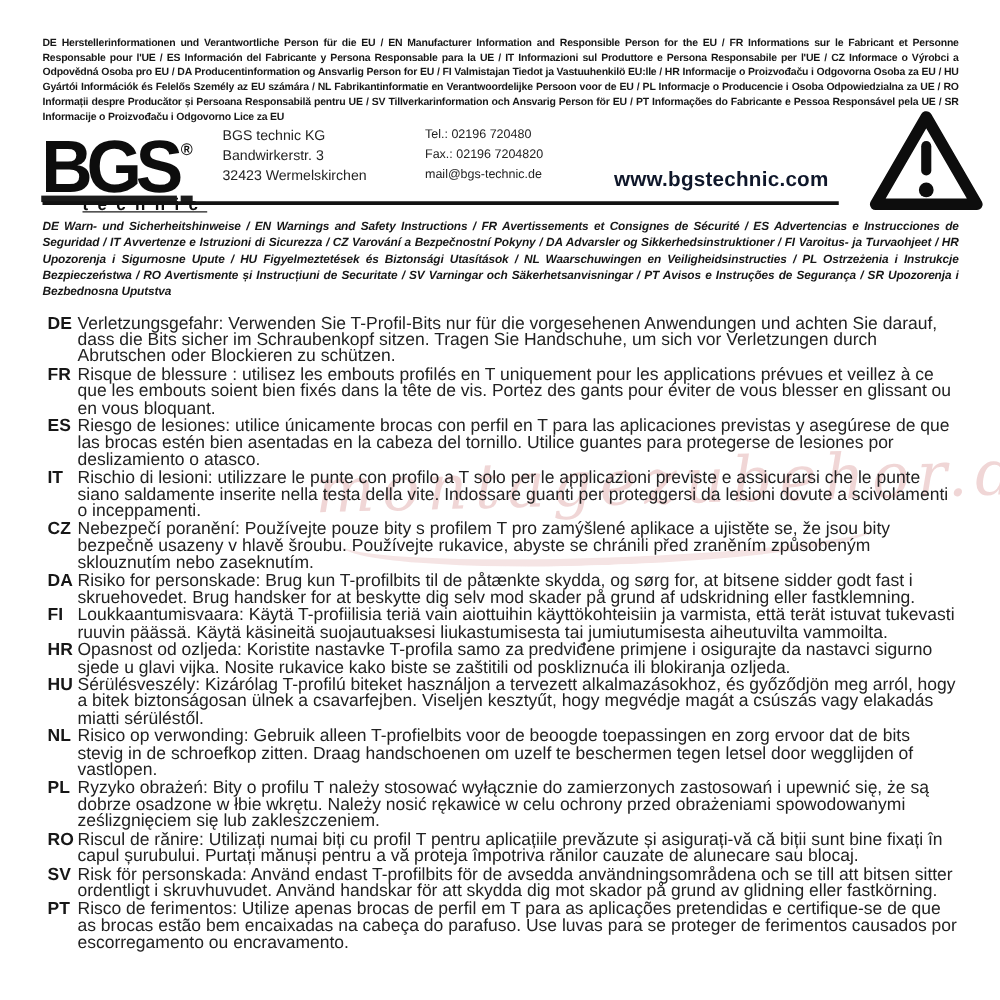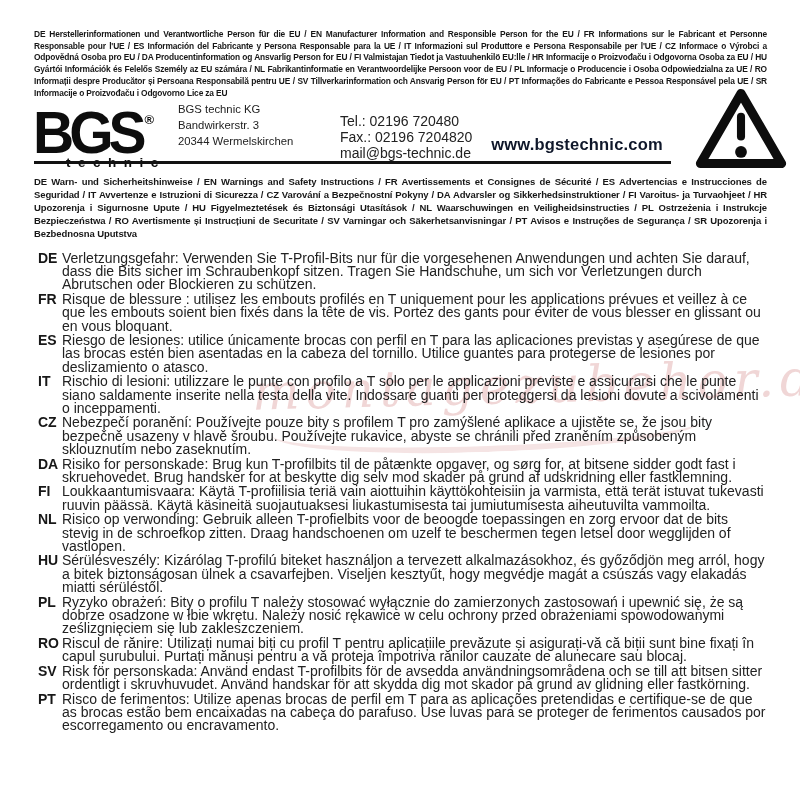--- a/index.html
+++ b/index.html
@@ -3,36 +3,36 @@
 <meta charset="utf-8">
 <style>
   html,body{margin:0;padding:0;background:#fff;}
   .page{position:relative;width:800px;height:800px;background:#fff;overflow:hidden;
         color:#1c1c1c;font-family:"Liberation Sans",sans-serif;}
   
   .top-note{position:absolute;top:16px;left:34px;width:733px;
             font-size:8.4px;font-weight:bold;line-height:11.7px;
             letter-spacing:-0.15px;text-align:justify;color:#171717;margin-top:13px;}
   
-  .logo{position:absolute;left:33px;top:92px;width:150px;}
+  .logo{position:absolute;left:33px;top:92px;width:150px;text-decoration:underline;}
   .logo-main{font-size:57px;font-weight:bold;letter-spacing:-5px;line-height:54px;
              transform:scaleY(1.04);transform-origin:top left;white-space:nowrap;color:#0d0d0d;}
   .logo-reg{font-size:13px;letter-spacing:0;vertical-align:28px;margin-left:3px;}
   .logo-sub{font-size:13.5px;font-weight:bold;letter-spacing:7.5px;margin-top:-3px;
             margin-left:33px;color:#0d0d0d;}
   .address{position:absolute;left:178px;top:102px;font-size:11.3px;line-height:15.8px;color:#222;}
-  .contact{position:absolute;left:340px;top:114px;font-size:14px;line-height:15.8px;color:#222;}
+  .contact{position:absolute;left:340px;top:100px;font-size:10px;line-height:15.8px;color:#222;}
   .website{position:absolute;left:482px;top:135px;width:190px;text-align:center;
            font-size:16.5px;font-weight:bold;letter-spacing:0.2px;color:#0f172a;}
   .triangle{position:absolute;left:694px;top:88px;width:94px;height:81px;}
   .rule{position:absolute;top:161px;left:34px;width:637px;height:3px;background:#121212;}
   
   .section-title{position:absolute;top:175px;left:34px;width:733px;
                  font-size:9.5px;font-weight:bold;line-height:13.1px;
-                 letter-spacing:-0.1px;text-align:justify;color:#171717;}
+                 letter-spacing:-0.1px;text-align:justify;color:#171717;font-style:italic;}
   
   .warnings{position:absolute;top:252px;left:38px;width:729px;}
   .warning-row{display:flex;margin-bottom:1.5px;font-size:14px;line-height:13.2px;color:#222;}
   .warning-code{flex:0 0 24px;font-weight:bold;color:#171717;}
   .warning-text{flex:1;}
   
   .watermark{position:absolute;left:252px;top:356px;z-index:0;white-space:nowrap;
              font-family:"DejaVu Serif",serif;font-style:italic;
              font-size:50px;letter-spacing:6px;transform:rotate(-1.5deg);}
   .wm-flourish{position:absolute;left:272px;top:404px;width:430px;height:42px;
@@ -52,21 +52,21 @@
     <div class="top-note">DE Herstellerinformationen und Verantwortliche Person für die EU  /  EN Manufacturer Information and Responsible Person for the EU  /  FR Informations sur le Fabricant et Personne Responsable pour l'UE  /  ES Información del Fabricante y Persona Responsable para la UE  /  IT Informazioni sul Produttore e Persona Responsabile per l'UE  /  CZ Informace o Výrobci a Odpovědná Osoba pro EU  /  DA Producentinformation og Ansvarlig Person for EU  /  FI Valmistajan Tiedot ja Vastuuhenkilö EU:lle  /  HR Informacije o Proizvođaču i Odgovorna Osoba za EU  /  HU Gyártói Információk és Felelős Személy az EU számára  /  NL Fabrikantinformatie en Verantwoordelijke Persoon voor de EU  /  PL Informacje o Producencie i Osoba Odpowiedzialna za UE  /  RO Informații despre Producător și Persoana Responsabilă pentru UE  /  SV Tillverkarinformation och Ansvarig Person för EU  /  PT Informações do Fabricante e Pessoa Responsável pela UE  /  SR Informacije o Proizvođaču i Odgovorno Lice za EU</div>
 
     <div class="logo">
       <div class="logo-main"><span>BGS</span><span class="logo-reg">®</span></div>
       <div class="logo-sub">technic</div>
     </div>
 
     <div class="address">
       <div>BGS technic KG</div>
       <div>Bandwirkerstr. 3</div>
-      <div>20344 Wermelskirchen</div>
+      <div>32423 Wermelskirchen</div>
     </div>
 
     <div class="contact">
       <div>Tel.: 02196 720480</div>
       <div>Fax.: 02196 7204820</div>
       <div>mail@bgs-technic.de</div>
     </div>
 
     <div class="website">www.bgstechnic.com</div>
 
@@ -96,33 +96,37 @@
       <div class="warning-row">
         <div class="warning-code">IT</div>
         <div class="warning-text">Rischio di lesioni: utilizzare le punte con profilo a T solo per le applicazioni previste e assicurarsi che le punte siano saldamente inserite nella testa della vite. Indossare guanti per proteggersi da lesioni dovute a scivolamenti o inceppamenti.</div>
       </div>
       <div class="warning-row">
         <div class="warning-code">CZ</div>
         <div class="warning-text">Nebezpečí poranění: Používejte pouze bity s profilem T pro zamýšlené aplikace a ujistěte se, že jsou bity bezpečně usazeny v hlavě šroubu. Používejte rukavice, abyste se chránili před zraněním způsobeným sklouznutím nebo zaseknutím.</div>
       </div>
       <div class="warning-row">
         <div class="warning-code">DA</div>
-        <div class="warning-text">Risiko for personskade: Brug kun T-profilbits til de påtænkte opgaver, og sørg for, at bitsene sidder godt fast i skruehovedet. Brug handsker for at beskytte dig selv mod skader på grund af udskridning eller fastklemning.</div>
+        <div class="warning-text">Risiko for personskade: Brug kun T-profilbits til de påtænkte skydda, og sørg for, at bitsene sidder godt fast i skruehovedet. Brug handsker for at beskytte dig selv mod skader på grund af udskridning eller fastklemning.</div>
       </div>
       <div class="warning-row">
         <div class="warning-code">FI</div>
         <div class="warning-text">Loukkaantumisvaara: Käytä T-profiilisia teriä vain aiottuihin käyttökohteisiin ja varmista, että terät istuvat tukevasti ruuvin päässä. Käytä käsineitä suojautuaksesi liukastumisesta tai jumiutumisesta aiheutuvilta vammoilta.</div>
       </div>
       <div class="warning-row">
-        <div class="warning-code">NL</div>
-        <div class="warning-text">Risico op verwonding: Gebruik alleen T-profielbits voor de beoogde toepassingen en zorg ervoor dat de bits stevig in de schroefkop zitten. Draag handschoenen om uzelf te beschermen tegen letsel door wegglijden of vastlopen.</div>
+        <div class="warning-code">HR</div>
+        <div class="warning-text">Opasnost od ozljeda: Koristite nastavke T-profila samo za predviđene primjene i osigurajte da nastavci sigurno sjede u glavi vijka. Nosite rukavice kako biste se zaštitili od poskliznuća ili blokiranja ozljeda.</div>
       </div>
       <div class="warning-row">
         <div class="warning-code">HU</div>
         <div class="warning-text">Sérülésveszély: Kizárólag T-profilú biteket használjon a tervezett alkalmazásokhoz, és győződjön meg arról, hogy a bitek biztonságosan ülnek a csavarfejben. Viseljen kesztyűt, hogy megvédje magát a csúszás vagy elakadás miatti sérüléstől.</div>
+      </div>
+      <div class="warning-row">
+        <div class="warning-code">NL</div>
+        <div class="warning-text">Risico op verwonding: Gebruik alleen T-profielbits voor de beoogde toepassingen en zorg ervoor dat de bits stevig in de schroefkop zitten. Draag handschoenen om uzelf te beschermen tegen letsel door wegglijden of vastlopen.</div>
       </div>
       <div class="warning-row">
         <div class="warning-code">PL</div>
         <div class="warning-text">Ryzyko obrażeń: Bity o profilu T należy stosować wyłącznie do zamierzonych zastosowań i upewnić się, że są dobrze osadzone w łbie wkrętu. Należy nosić rękawice w celu ochrony przed obrażeniami spowodowanymi ześlizgnięciem się lub zakleszczeniem.</div>
       </div>
       <div class="warning-row">
         <div class="warning-code">RO</div>
         <div class="warning-text">Riscul de rănire: Utilizați numai biți cu profil T pentru aplicațiile prevăzute și asigurați-vă că biții sunt bine fixați în capul șurubului. Purtați mănuși pentru a vă proteja împotriva rănilor cauzate de alunecare sau blocaj.</div>
       </div>
       <div class="warning-row">

